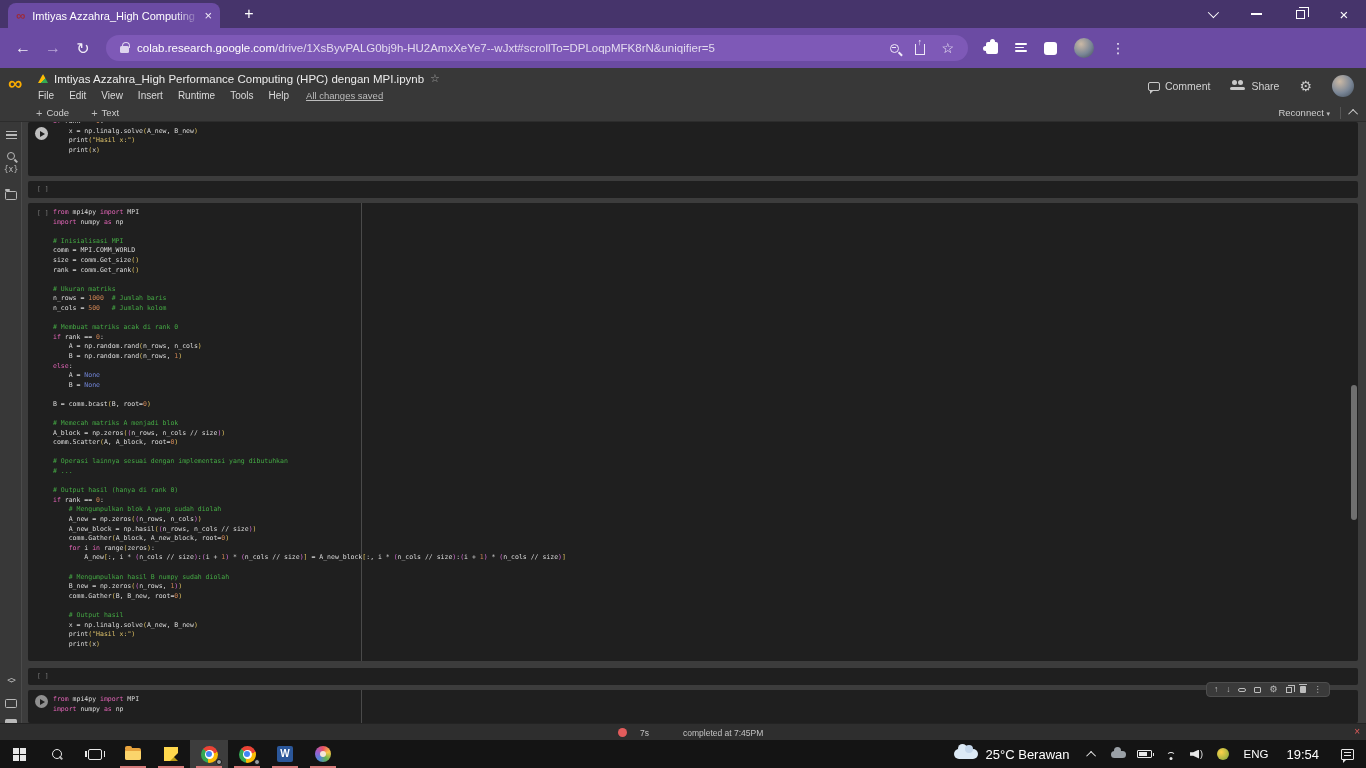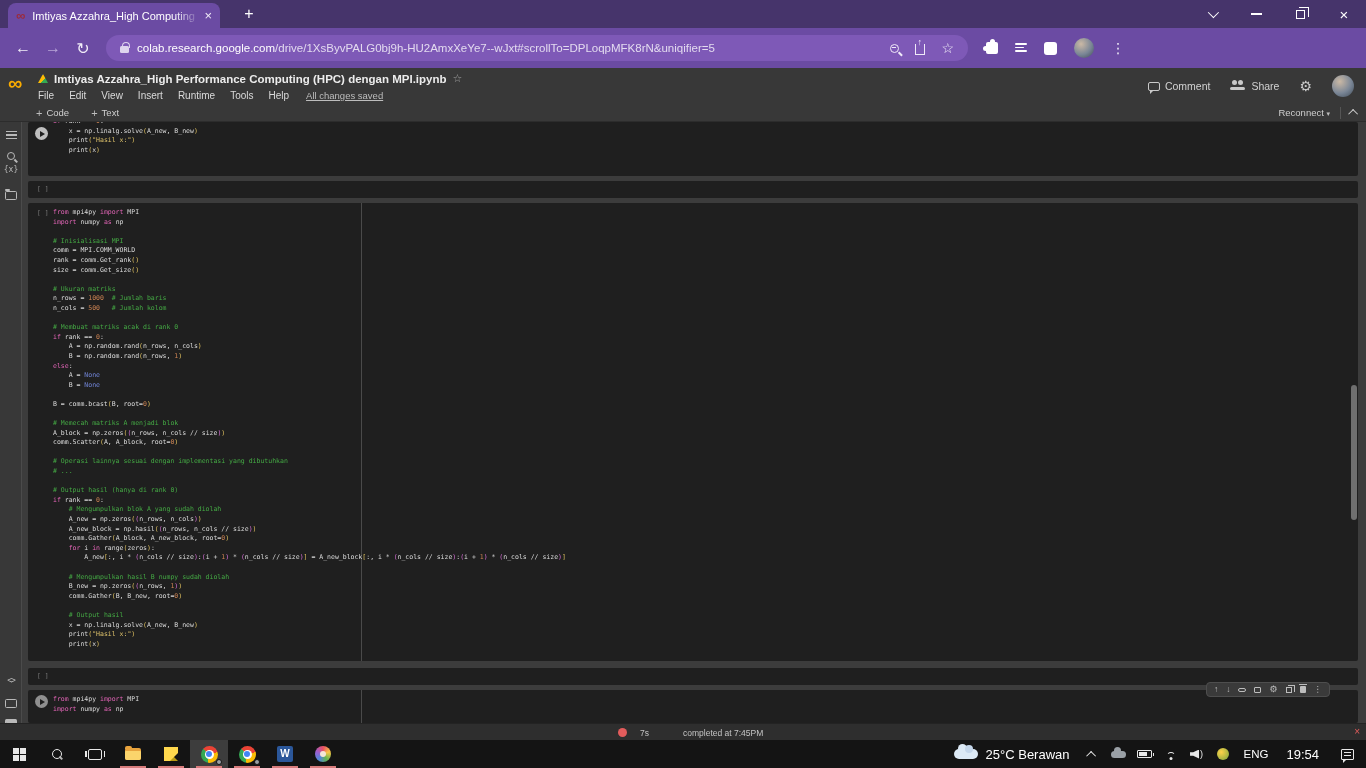--- a/index.html
+++ b/index.html
@@ -51,21 +51,21 @@
   .whitesq{width:13px;height:13px;background:#fff;border-radius:3px;}
   .avatar{width:22px;height:22px;border-radius:50%;background:radial-gradient(circle at 35% 30%,#cbb9a5,#7a8696 55%,#3e4a57);}
   .avatar.small{width:20px;height:20px;}
 
   
   .colab-header{position:absolute;left:0;top:68px;width:1366px;height:36px;background:#383838;color:#e4e4e4;}
   .co-logo{position:absolute;left:8px;top:4px;font-size:20px;font-weight:bold;color:#f9ab00;letter-spacing:-2px;}
   .title-row{position:absolute;left:38px;top:4px;display:flex;align-items:center;gap:6px;}
   .drive-tri{width:10px;height:9px;clip-path:polygon(50% 0,100% 100%,0 100%);
     background:linear-gradient(135deg,#4285f4 28%,#fbbc04 28% 62%,#34a853 62%);}
-  .nb-title{font-size:11.5px;color:#ececec;font-weight:bold;}
+  .nb-title{font-size:11.5px;color:#ececec;}
   .title-star{color:#9c9c9c;font-size:11px;}
   .menu-row{position:absolute;left:38px;top:22px;display:flex;align-items:center;gap:15px;font-size:10px;color:#dadada;}
   .autosave{font-size:9.5px;color:#bdbdbd;text-decoration:underline;margin-left:2px;}
   .hdr-right{position:absolute;right:12px;top:7px;display:flex;align-items:center;gap:20px;font-size:10.5px;color:#d2d2d2;}
   .cmt-ico{width:12px;height:9px;border:1.4px solid #c9c9c9;border-radius:2px;position:relative;margin-right:5px;display:inline-block;vertical-align:-1px;}
   .cmt-ico:after{content:"";position:absolute;left:1px;bottom:-4px;border:2.5px solid transparent;border-top-color:#c9c9c9;border-left-color:#c9c9c9;}
   .ppl{width:16px;height:10px;position:relative;display:inline-block;margin-right:5px;}
   .ppl:before,.ppl:after{content:"";position:absolute;width:5px;height:5px;border-radius:50%;background:#c9c9c9;top:0;}
   .ppl:before{left:2px;}.ppl:after{left:8px;}
   .ppl i{position:absolute;bottom:0;left:0;width:15px;height:3.5px;border-radius:2px;background:#c9c9c9;}
@@ -310,22 +310,22 @@
 
       <div class="cell cell3">
         <span class="gutterlbl">[ ]</span>
         <div class="ruler"></div>
         <div class="code">
             <div class="cl"><span class="tk-k">from</span><span class="tk-d"> mpi4py </span><span class="tk-k">import</span><span class="tk-d"> MPI</span></div>
             <div class="cl"><span class="tk-k">import</span><span class="tk-d"> numpy </span><span class="tk-k">as</span><span class="tk-d"> np</span></div>
             <div class="cl"></div>
             <div class="cl"><span class="tk-c"># Inisialisasi MPI</span></div>
             <div class="cl"><span class="tk-d">comm = MPI.COMM_WORLD</span></div>
+            <div class="cl"><span class="tk-d">size = comm.Get_size</span><span class="tk-p1">()</span></div>
             <div class="cl"><span class="tk-d">rank = comm.Get_rank</span><span class="tk-p1">()</span></div>
-            <div class="cl"><span class="tk-d">size = comm.Get_size</span><span class="tk-p1">()</span></div>
             <div class="cl"></div>
             <div class="cl"><span class="tk-c"># Ukuran matriks</span></div>
             <div class="cl"><span class="tk-d">n_rows = </span><span class="tk-n">1000</span><span class="tk-d">  </span><span class="tk-c"># Jumlah baris</span></div>
             <div class="cl"><span class="tk-d">n_cols = </span><span class="tk-n">500</span><span class="tk-d">   </span><span class="tk-c"># Jumlah kolom</span></div>
             <div class="cl"></div>
             <div class="cl"><span class="tk-c"># Membuat matriks acak di rank 0</span></div>
             <div class="cl"><span class="tk-k">if</span><span class="tk-d"> rank == </span><span class="tk-n">0</span><span class="tk-d">:</span></div>
             <div class="cl"><span class="tk-d">    A = np.random.rand</span><span class="tk-p1">(</span><span class="tk-d">n_rows, n_cols</span><span class="tk-p1">)</span></div>
             <div class="cl"><span class="tk-d">    B = np.random.rand</span><span class="tk-p1">(</span><span class="tk-d">n_rows, </span><span class="tk-n">1</span><span class="tk-p1">)</span></div>
             <div class="cl"><span class="tk-k">else</span><span class="tk-d">:</span></div>

